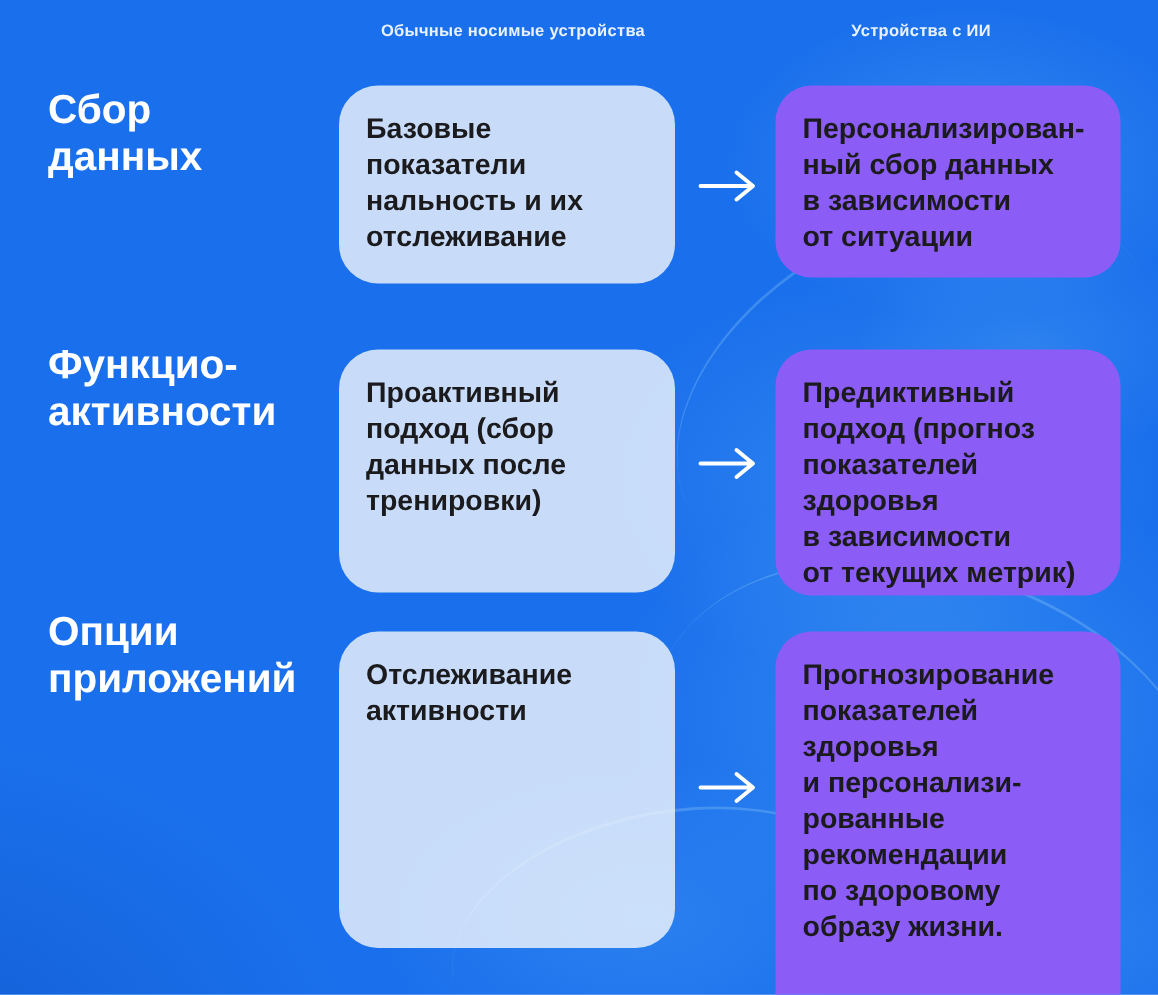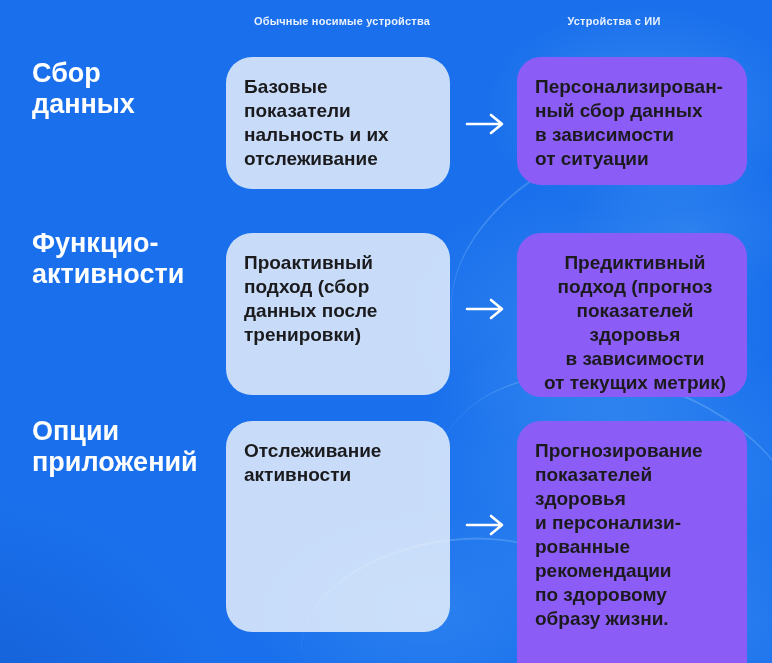--- a/index.html
+++ b/index.html
@@ -91,24 +91,24 @@
   
   .r1 .row-label { top: 58px; }
   .r1 .card      { top: 57px; }
   .r1 .card.regular { height: 132px; }
   .r1 .card.ai      { height: 128px; }
   .r1 .arrow     { top: 111px; }
 
   .r2 .row-label { top: 228px; }
   .r2 .card      { top: 221px; margin-top: 12px; }
   .r2 .card.regular { height: 162px; }
-  .r2 .card.ai      { height: 164px; text-align: center; }
+  .r2 .card.ai      { height: 164px; }
   .r2 .arrow     { top: 296px; }
 
-  .r3 .row-label { top: 416px; }
+  .r3 .row-label { top: 406px; }
   .r3 .card      { top: 421px; }
   .r3 .card.regular { height: 211px; }
   .r3 .card.ai      { height: 267px; }
   .r3 .arrow     { top: 512px; }
 </style>
 </head>
 <body>
 
 <div class="canvas">
   <div class="smoke"></div>

